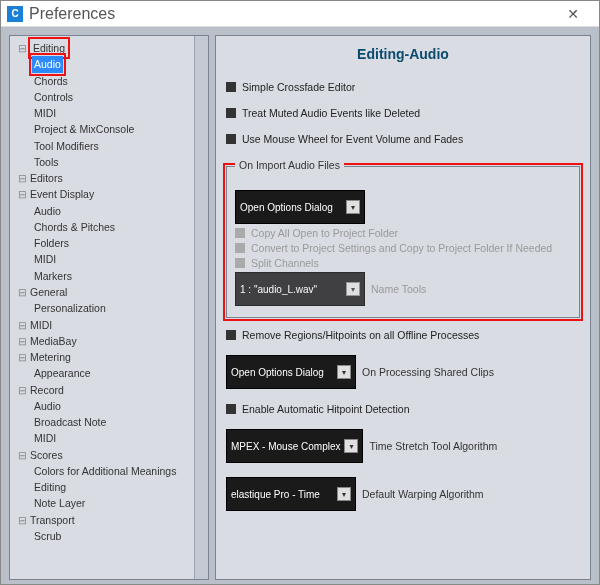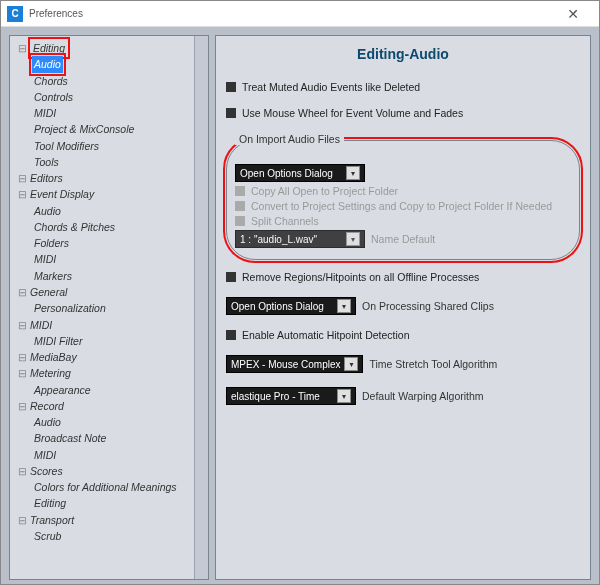--- a/index.html
+++ b/index.html
@@ -1,42 +1,42 @@
 <!DOCTYPE html>
 <html><head>
 <meta charset="utf-8">
 <style>
   * { box-sizing: border-box; font-family: Arial, sans-serif; }
   body { margin:0; padding:0; background:#fff; width:600px; height:585px; overflow:hidden; font-size:11px; color:#333;}
   .window { width:600px; height:585px; display:flex; flex-direction:column; border:1px solid #888;}
   .titlebar { height:26px; display:flex; align-items:center; background:#fff; border-bottom:1px solid #ddd; padding:0 6px;}
   .titlebar .logo { width:16px; height:16px; background:#1a7fd6; display:flex; align-items:center; justify-content:center; margin-right:6px; color:#fff; font-weight:bold; font-size:10px;}
-  .titlebar .title { flex:1; font-size:10px; color:#555;}
+  .titlebar .title { flex:1; font-size:16px; color:#555;}
   .titlebar .close { width:40px; text-align:center; font-size:14px; color:#555; cursor:pointer;}
   .body { flex:1; display:flex; flex-direction:column; background:#b9c0ca;}
   .main { flex:1; display:flex; padding:8px 8px 4px 8px; gap:6px; min-height:0;}
   .sidebar { width:200px; background:#d9dde3; border:1px solid #7a8390; position:relative; overflow:hidden; display:flex;}
   .tree { flex:1; overflow-y:auto; overflow-x:hidden; padding:4px 2px 4px 4px; font-size:10.5px; line-height:1.55;}
   .treebar { width:14px; background:#c4cad3; border-left:1px solid #9aa2af;}
   .tree ul { list-style:none; margin:0; padding-left:14px;}
   .tree > ul { padding-left:4px;}
   .tree li { margin:0; white-space:nowrap;}
-  .tree .node { display:inline-block; padding:0 2px;font-style:italic;}
+  .tree .node { display:inline-block; padding:0 2px;}
   .tree .node.selected { background:#2b8aff; color:#fff;}
   .tree .toggle { color:#888; display:inline-block; width:10px;}
   .content { flex:1; background:#d9dde3; border:1px solid #7a8390; padding:10px 10px 6px 10px; display:flex; flex-direction:column; gap:8px; overflow:hidden;}
   .content h2 { margin:0 0 8px 0; text-align:center; font-size:14px; font-weight:bold; color:#0c4a6e;}
   .chk { display:flex; align-items:center; gap:6px; font-size:10.5px; color:#222; margin:3px 0;}
   .chk.disabled { color:#999;}
   .chkbox { width:10px; height:10px; border:1px solid #333; background:#333;}
   .chk.disabled .chkbox { background:#aaa; border-color:#aaa;}
   .fieldset { border:1px solid #7a8390; padding:8px 8px 8px 8px; margin-top:4px;}
   .fieldset .legend { position:relative; top:-16px; background:#d9dde3; display:inline-block; padding:0 4px; font-size:10.5px; color:#333; margin-bottom:-10px;}
   .row { display:flex; align-items:center; gap:6px; margin:3px 0; font-size:10.5px;}
-  .dropdown { background:#1a1a1a; color:#fff; height:18px; display:flex; align-items:center; padding:0 4px; font-size:10px; gap:4px; min-width:130px; justify-content:space-between; border:1px solid #000;}
+  .dropdown { background:#1a1a1a; color:#fff; height:34px; display:flex; align-items:center; padding:0 4px; font-size:10px; gap:4px; min-width:130px; justify-content:space-between; border:1px solid #000;}
   .dropdown .arrow { width:14px; height:14px; background:#e0e0e0; border:1px solid #888; display:flex; align-items:center; justify-content:center; color:#333; font-size:8px;}
   .label { color:#333;}
   .label.disabled { color:#999;}
   .annot { outline:2px solid #e11; outline-offset:1px;}
 </style>
 </head>
 <body>
 
 <div class="window">
   <div class="titlebar">
@@ -73,65 +73,69 @@
                 <li><span class="node">Markers</span></li>
               </ul>
             </li>
             <li><span class="toggle">⊟</span><span class="node">General</span>
               <ul>
                   <li><span class="node">Personalization</span></li>
                 </ul>
             </li>
             <li><span class="toggle">⊟</span><span class="node">MIDI</span>
               <ul>
-                <li><span class="node">MIDI Filter</span></li>
               </ul>
             </li>
             <li><span class="toggle">⊟</span><span class="node">MediaBay</span></li>
             <li><span class="toggle">⊟</span><span class="node">Metering</span>
               <ul>
                   <li><span class="node">Appearance</span></li>
                 </ul>
             </li>
             <li><span class="toggle">⊟</span><span class="node">Record</span>
               <ul>
                 <li><span class="node">Audio</span></li>
                 <li><span class="node">Broadcast Note</span></li>
                 <li><span class="node">MIDI</span></li>
               </ul>
             </li>
             <li><span class="toggle">⊟</span><span class="node">Scores</span>
               <ul>
                 <li><span class="node">Colors for Additional Meanings</span></li>
                 <li><span class="node">Editing</span></li>
+                <li><span class="node">Note Layer</span></li>
               </ul>
             </li>
             <li><span class="toggle">⊟</span><span class="node">Transport</span>
               <ul>
                   <li><span class="node">Scrub</span></li>
                 </ul>
             </li>
           </ul>
         </div>
         <div class="treebar"></div>
       </div>
 
       <div class="content">
         <h2>Editing-Audio</h2>
 
         <div class="chk">
             <div class="chkbox"></div>
+            <span>Simple Crossfade Editor</span>
+          </div>
+        <div class="chk">
+            <div class="chkbox"></div>
             <span>Treat Muted Audio Events like Deleted</span>
           </div>
         <div class="chk">
             <div class="chkbox"></div>
             <span>Use Mouse Wheel for Event Volume and Fades</span>
           </div>
 
-        <div class="fieldset annot" style="margin-top:10px;border-radius:29px;">
+        <div class="fieldset annot" style="margin-top:10px;">
           <span class="legend">On Import Audio Files</span>
           <div class="row">
             <div class="dropdown">
               <span>Open Options Dialog</span>
               <span class="arrow">▾</span>
             </div>
           </div>
           <div class="chk disabled">
               <div class="chkbox"></div>
               <span>Copy All Open to Project Folder</span>
@@ -142,21 +146,21 @@
             </div>
           <div class="chk disabled">
               <div class="chkbox"></div>
               <span>Split Channels</span>
             </div>
           <div class="row">
             <div class="dropdown" style="opacity:.8">
               <span>1 : "audio_L.wav"</span>
               <span class="arrow">▾</span>
             </div>
-            <span class="label disabled">Name Default</span>
+            <span class="label disabled">Name Tools</span>
           </div>
         </div>
 
         <div class="chk">
             <div class="chkbox"></div>
             <span>Remove Regions/Hitpoints on all Offline Processes</span>
           </div>
 
         <div class="row">
           <div class="dropdown">

